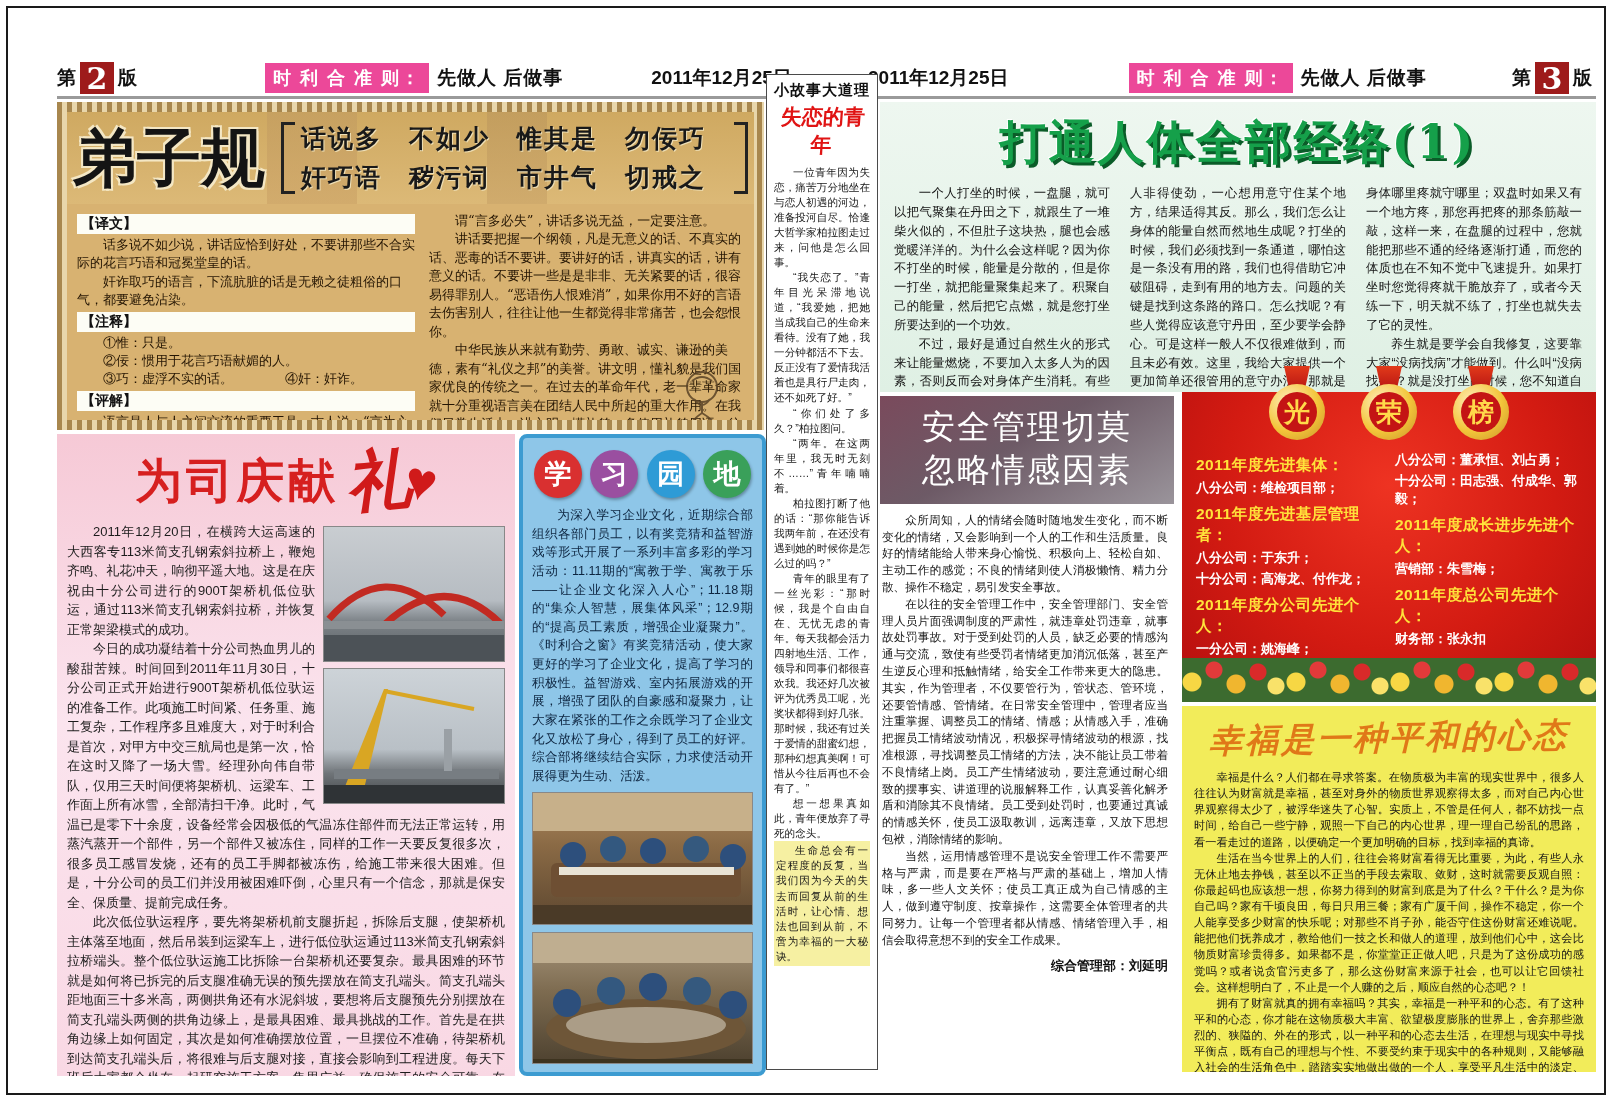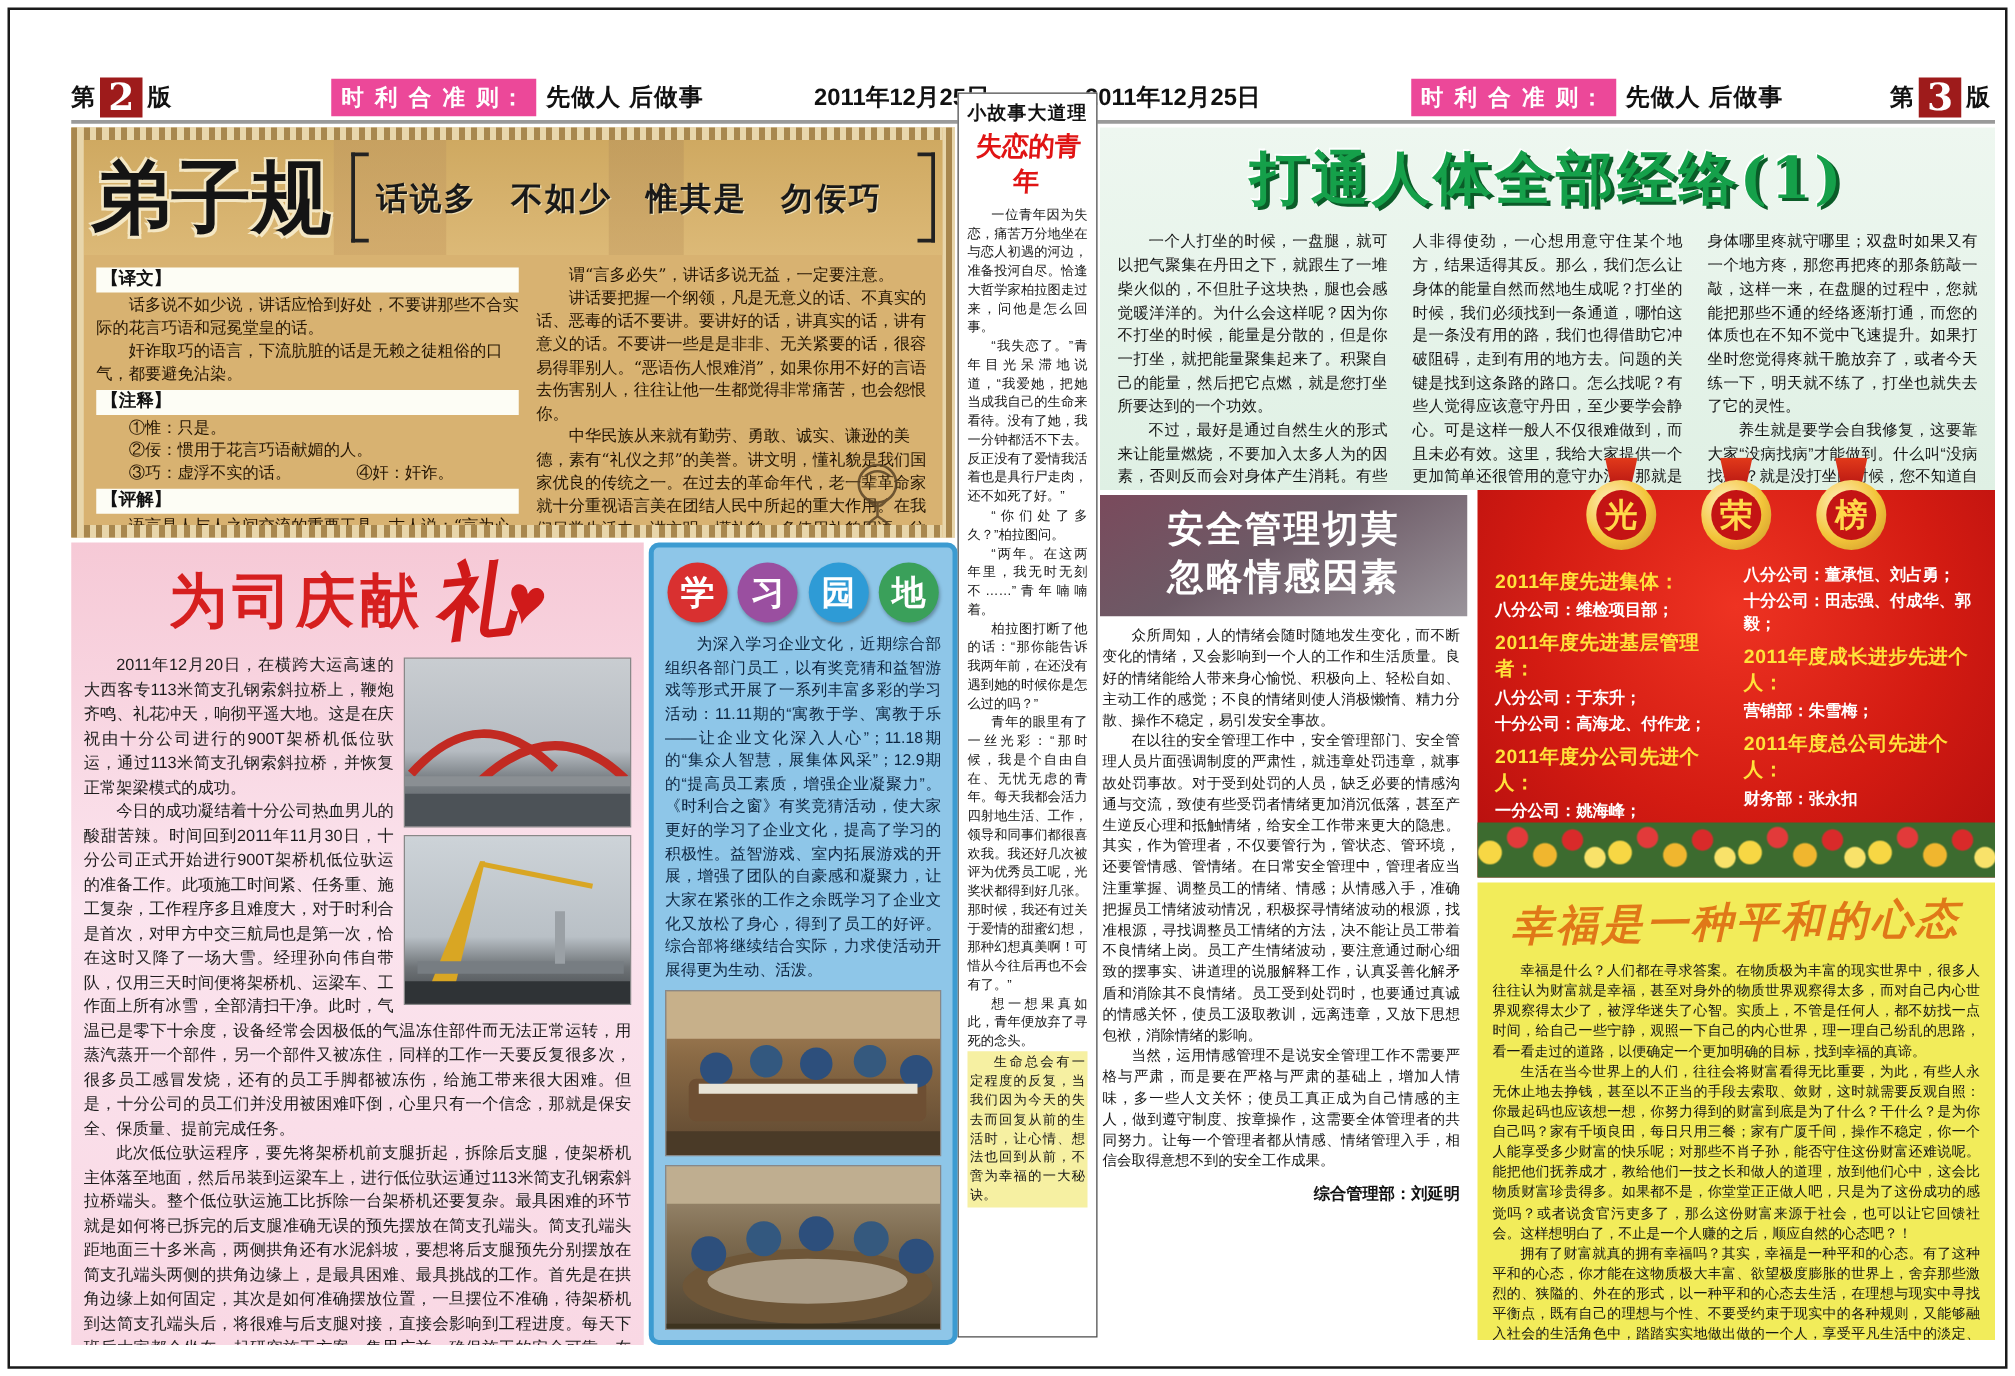--- a/index.html
+++ b/index.html
@@ -92,21 +92,21 @@
   .green { background:linear-gradient(180deg,#eef7f0,#dff0e4); padding:4px 14px; overflow:hidden;}
   .jl-title { text-align:center; font-size:46px; font-weight:900; color:#15a04a;
       letter-spacing:3px; padding:6px 0 10px 0; font-family:"DejaVu Serif", serif;
       text-shadow:3px 3px 0 #0a5c28, -1px -1px 0 #ffffff; }
   .jl-cols { column-count:3; column-gap:20px; height:212px; }
   .jl-cols .para { font-size:12.4px; line-height:1.52; text-indent:2em; text-align:justify; color:#141414;}
 
   
   .safety { background:#fff; overflow:hidden; }
   .safety-head { background:linear-gradient(150deg,#7a4a5c 0%,#6d5a66 45%,#9a949b 100%);
-      color:#fff; font-size:29px; font-weight:700; text-align:center; line-height:1.3;
+      color:#fff; font-size:33px; font-weight:400; text-align:center; line-height:1.3;
       padding:10px 0 12px 0; letter-spacing:2px; }
   .safety-body { padding:8px 6px 0 2px; }
   .safety-body .para { font-size:11.6px; line-height:1.45; text-indent:2em; text-align:justify; color:#141414;}
   .safety .byline { font-size:13px; }
 
   
   .honor { background:radial-gradient(circle at 50% 30%, #ee3322 0%, #d31b12 55%, #b30e0e 100%);
       overflow:visible; padding:0 14px; }
   .medals { display:flex; justify-content:center; gap:34px; margin-top:-26px; }
   .medal { width:58px; height:74px; position:relative; }
@@ -172,20 +172,21 @@
   </div>
   <div class="abs hdr-rule" style="left:842px;top:88px;width:746px;"></div>
 
   <div class="abs dizigui" style="left:49px;top:94px;width:707px;height:328px;">
     <div class="dzg-head">
       <span class="dzg-title">弟子规</span>
       <div style="position:relative;flex:1;height:100%;display:flex;align-items:center;">
         <span class="bracket l"></span>
         <div class="dzg-quote">
           <span>话说多　不如少　惟其是　勿佞巧</span>
+          <span>奸巧语　秽污词　市井气　切戒之</span>
         </div>
         <span class="bracket r"></span>
       </div>
     </div>
     <div class="dzg-body">
       <div class="dzg-col left">
         <span class="dzg-label">【译文】</span>
         <p>话多说不如少说，讲话应恰到好处，不要讲那些不合实际的花言巧语和冠冕堂皇的话。</p>
         <p>奸诈取巧的语言，下流肮脏的话是无赖之徒粗俗的口气，都要避免沾染。</p>
         <span class="dzg-label">【注释】</span>

